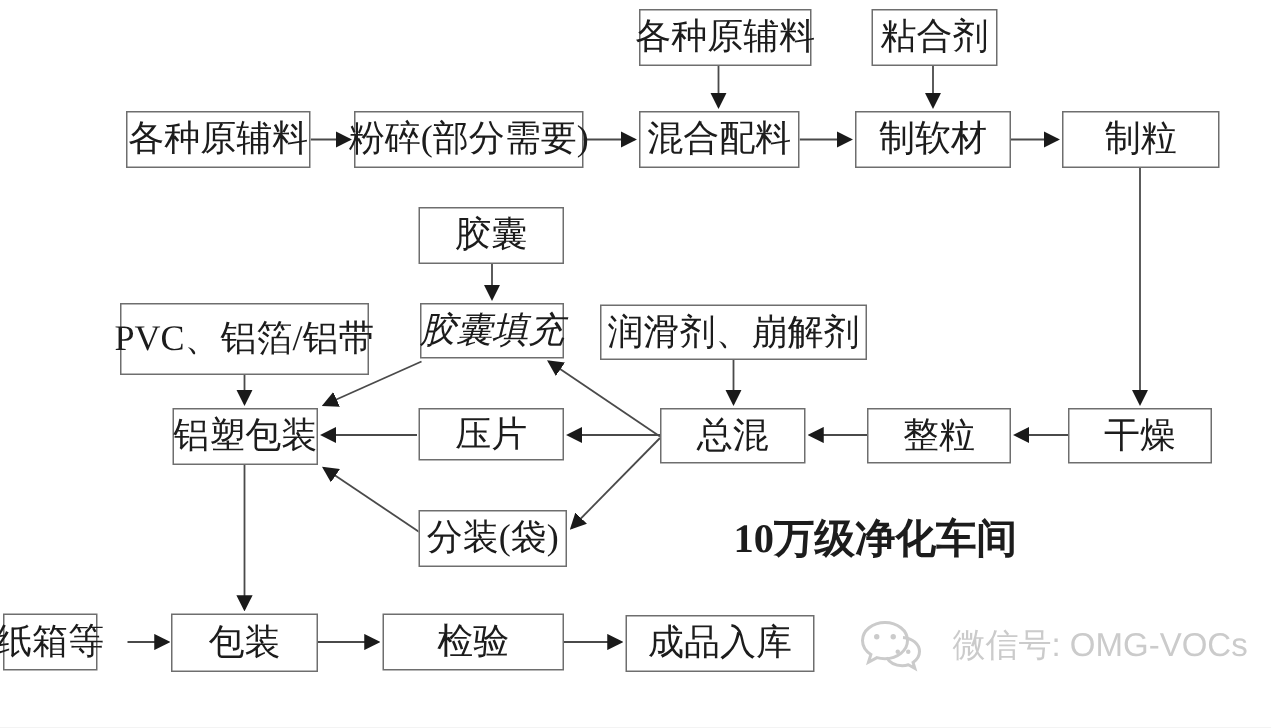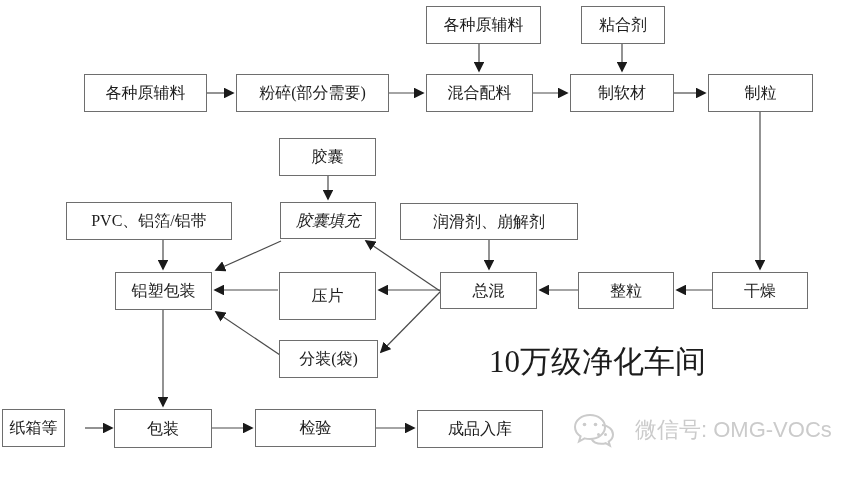--- a/index.html
+++ b/index.html
@@ -17,31 +17,31 @@
     font-family:"Liberation Serif","DejaVu Serif",serif;
     overflow:hidden;
   }
   .node{
     position:absolute;
     box-sizing:border-box;
     border:1px solid var(--box-border);
     background:#fff;
     color:var(--text);
     display:flex;align-items:center;justify-content:center;
-    font-size:16px;
+    font-size:24px;
     white-space:nowrap;
     line-height:1;
   }
   #arrows{position:absolute;left:0;top:0;width:852px;height:485px;}
   #arrows line{stroke:var(--arrow);stroke-width:1.2;}
   .annotation{
     position:absolute;
     color:var(--text);
-    font-weight:normal;
-    font-size:31px;
+    font-weight:bold;
+    font-size:27px;
     white-space:nowrap;
     line-height:1;
   }
   .watermark{
     position:absolute;
     display:flex;align-items:center;gap:20px;
     color:var(--watermark);
     font-family:"Liberation Sans","DejaVu Sans",sans-serif;
     font-size:22px;
     white-space:nowrap;
@@ -87,25 +87,25 @@
   <div class="node" style="left:581px;top:6px;width:84px;height:38px;">粘合剂</div>
 
   <div class="node" style="left:84px;top:74px;width:123px;height:38px;">各种原辅料</div>
   <div class="node" style="left:236px;top:74px;width:153px;height:38px;">粉碎(部分需要)</div>
   <div class="node" style="left:426px;top:74px;width:107px;height:38px;">混合配料</div>
   <div class="node" style="left:570px;top:74px;width:104px;height:38px;">制软材</div>
   <div class="node" style="left:708px;top:74px;width:105px;height:38px;">制粒</div>
 
   <div class="node" style="left:279px;top:138px;width:97px;height:38px;text-align:center;">胶囊</div>
   <div class="node" style="left:280px;top:202px;width:96px;height:37px;font-style:italic;">胶囊填充</div>
-  <div class="node" style="left:66px;top:202px;width:166px;height:38px;">PVC、铝箔/铝带</div>
+  <div class="node" style="left:80px;top:202px;width:166px;height:48px;">PVC、铝箔/铝带</div>
   <div class="node" style="left:400px;top:203px;width:178px;height:37px;">润滑剂、崩解剂</div>
 
   <div class="node" style="left:115px;top:272px;width:97px;height:38px;">铝塑包装</div>
-  <div class="node" style="left:279px;top:272px;width:97px;height:48px;">压片</div>
+  <div class="node" style="left:279px;top:272px;width:97px;height:35px;">压片</div>
   <div class="node" style="left:440px;top:272px;width:97px;height:37px;">总混</div>
   <div class="node" style="left:578px;top:272px;width:96px;height:37px;">整粒</div>
   <div class="node" style="left:712px;top:272px;width:96px;height:37px;">干燥</div>
 
   <div class="node" style="left:279px;top:340px;width:99px;height:38px;">分装(袋)</div>
 
   <div class="node" style="left:2px;top:409px;width:63px;height:38px;">纸箱等</div>
   <div class="node" style="left:114px;top:409px;width:98px;height:39px;">包装</div>
   <div class="node" style="left:255px;top:409px;width:121px;height:38px;">检验</div>
   <div class="node" style="left:417px;top:410px;width:126px;height:38px;">成品入库</div>

